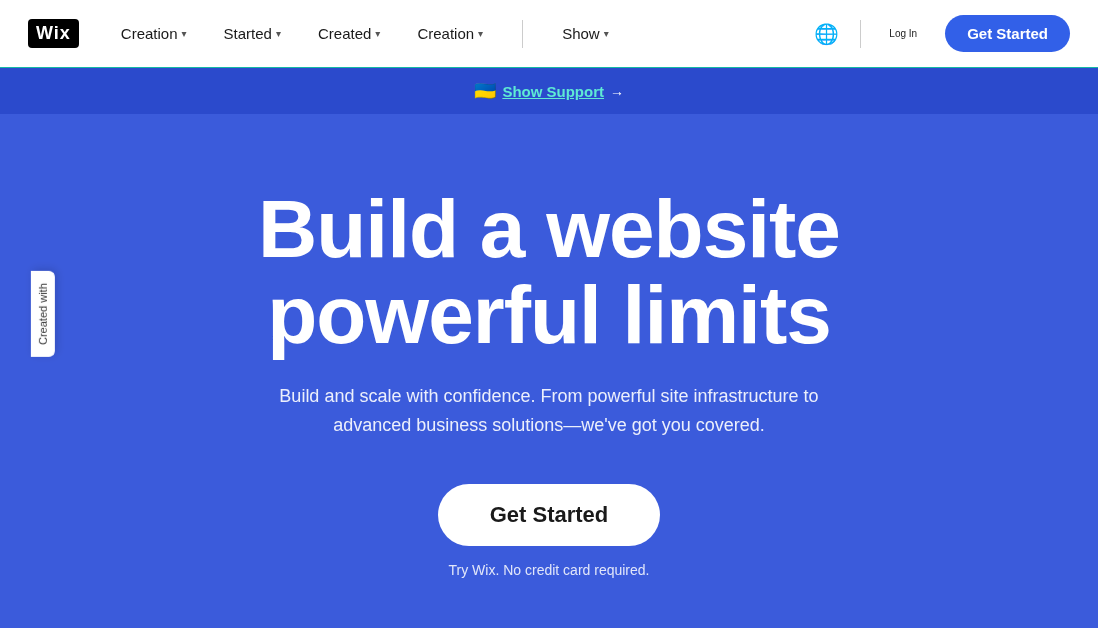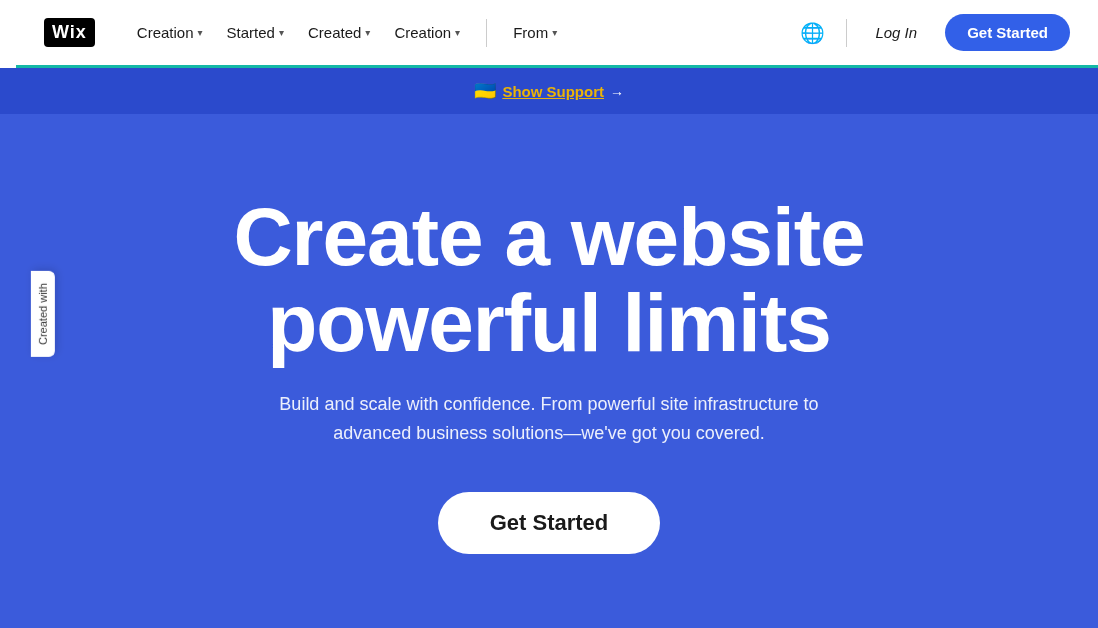--- a/index.html
+++ b/index.html
@@ -15,24 +15,23 @@
       overflow: hidden;
     }
 
     
     .navbar {
       display: flex;
       align-items: center;
       height: 68px;
       background: #fff;
       padding: 0 28px;
-      border-bottom: 3px solid #14b8a6;
+      border-bottom: 1px solid #14b8a6;
       position: relative;
       z-index: 10;
-      margin-left: 16px;
     }
 
     .logo {
       display: flex;
       align-items: center;
       margin-right: 32px;
     }
 
     .logo-box {
       background: #000;
@@ -40,21 +39,21 @@
       font-weight: 900;
       font-size: 18px;
       padding: 4px 8px;
       border-radius: 4px;
       letter-spacing: 1px;
     }
 
     .nav-links {
       display: flex;
       align-items: center;
-      gap: 4px;
+      gap: 17px;
       flex: 1;
     }
 
     .nav-item {
       display: flex;
       align-items: center;
       gap: 4px;
       padding: 8px 10px;
       font-size: 15px;
       color: #1a1a1a;
@@ -103,27 +102,26 @@
       font-size: 20px;
     }
 
     .vertical-divider {
       width: 1px;
       height: 28px;
       background: #ccc;
     }
 
     .login-btn {
-      font-size: 15px;
+      font-size: 10px;
       color: #1a1a1a;
       cursor: pointer;
       padding: 8px 12px;
       border-radius: 6px;
       font-weight: 500;
-      font-style: italic;
     }
 
     .get-started-btn-nav {
       background: #3260e8;
       color: #fff;
       border: none;
       border-radius: 30px;
       padding: 10px 22px;
       font-size: 15px;
       font-weight: 600;
@@ -142,21 +140,21 @@
       align-items: center;
       justify-content: center;
       gap: 6px;
     }
 
     .banner-flag {
       font-size: 18px;
     }
 
     .banner-link {
-      color: #eab308;
+      color: #5eead4;
       font-weight: 700;
       text-decoration: underline;
       cursor: pointer;
     }
 
     .banner-arrow {
       font-size: 14px;
     }
 
     
@@ -247,21 +245,21 @@
       <span class="chevron">▾</span>
     </div>
     <div class="nav-item">
       <span>Creation</span>
       <span class="chevron">▾</span>
     </div>
 
     <div class="nav-divider"></div>
 
     <div class="nav-more">
-      <span>From</span>
+      <span>Show</span>
       <span class="chevron">▾</span>
     </div>
   </div>
 
   <div class="nav-right">
     <div class="globe-btn">
       <span>🌐</span>
     </div>
     <div class="vertical-divider"></div>
     <div class="login-btn">Log In</div>
@@ -270,20 +268,21 @@
 </nav>
 
 <div class="banner">
   <span class="banner-flag">🇺🇦</span>
   <span class="banner-link">Show Support</span>
   <span class="banner-arrow">→</span>
 </div>
 
 <section class="hero">
   <h1 class="hero-title">
-    <span>Create a website</span><br>
+    <span>Build a website</span><br>
     <span>powerful limits</span>
   </h1>
   <p class="hero-subtitle">Build and scale with confidence. From powerful site infrastructure to advanced business solutions—we've got you covered.</p>
   <button class="hero-cta">Get Started</button>
+  <p class="hero-note">Try Wix. No credit card required.</p>
 </section>
 
 <div class="side-tab">Created with</div>
 
 </body></html>

